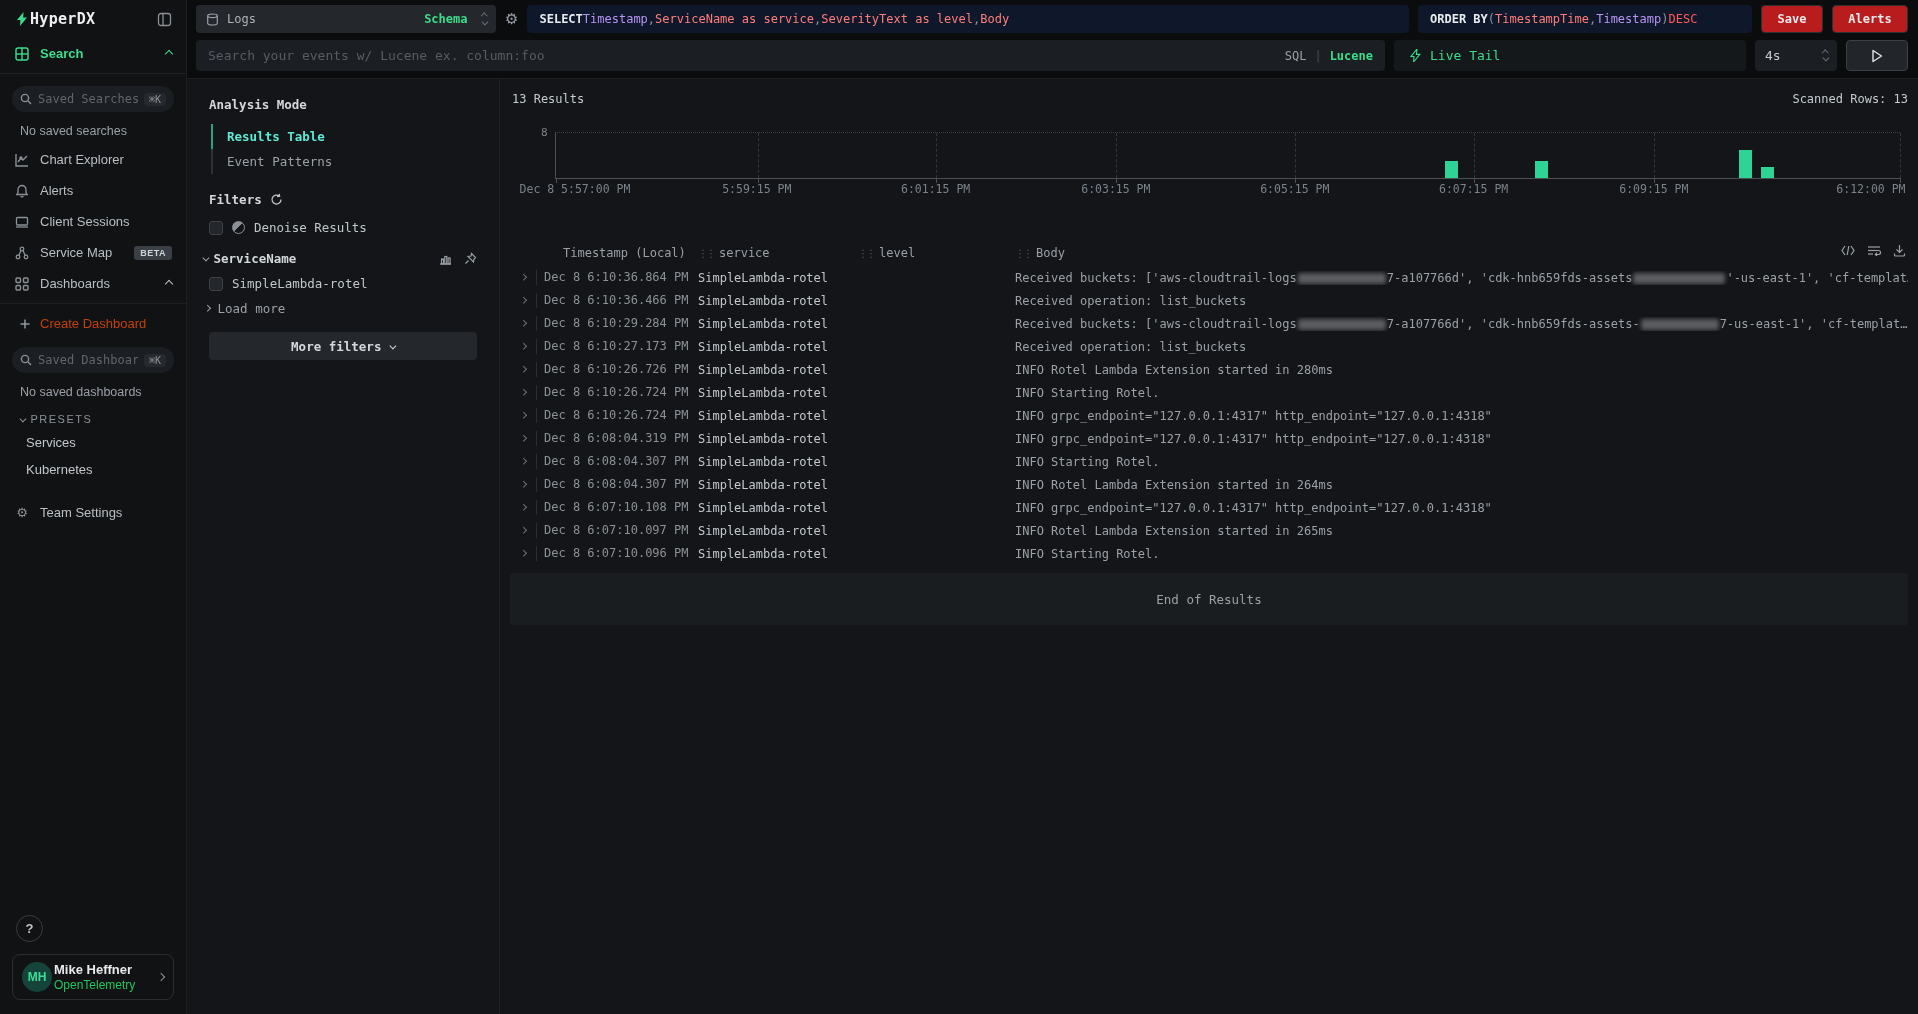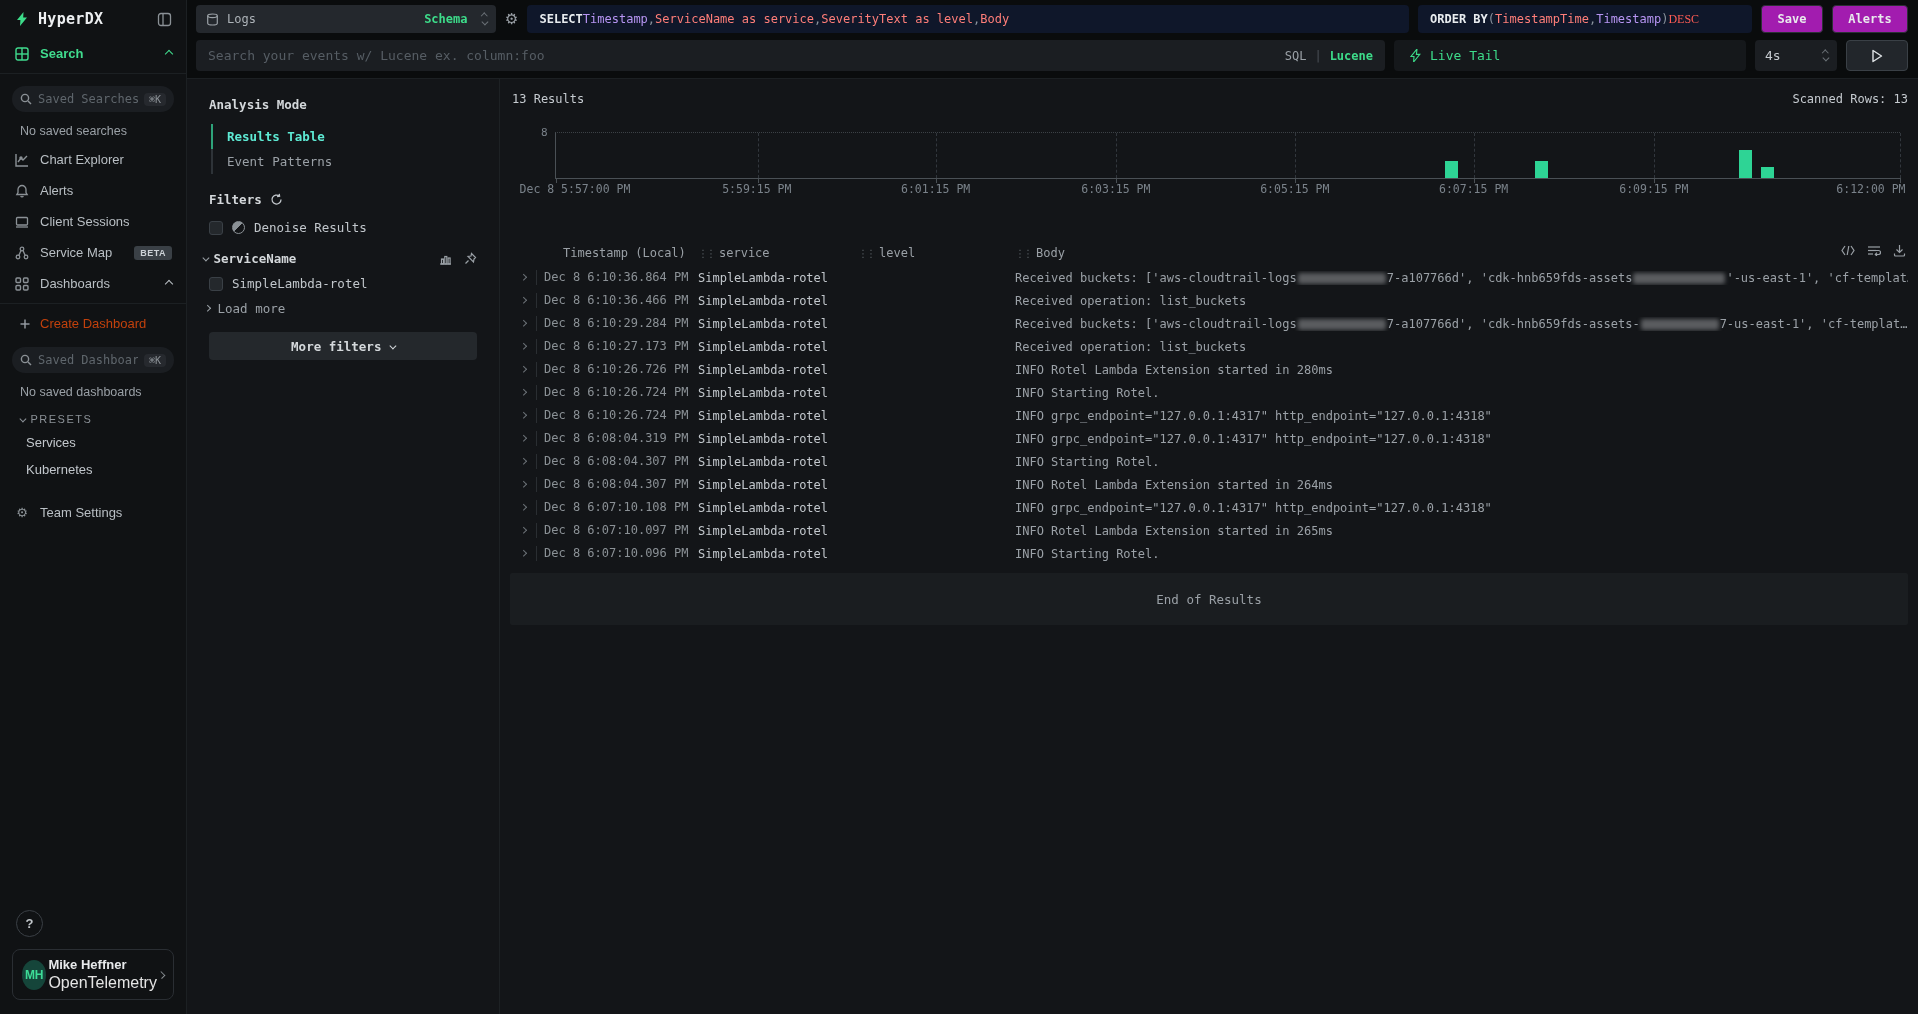--- a/index.html
+++ b/index.html
@@ -5,21 +5,21 @@
   * { margin:0; padding:0; box-sizing:border-box; }
   html,body { background:#0a0b0d; }
   body { width:1918px; height:1014px; overflow:hidden;
          font-family:"DejaVu Sans Mono", monospace; }
   .app { display:flex; width:1918px; height:1014px; background:#0b0d0f; }
 
   
   .sidebar { width:187px; min-width:187px; background:#101214; border-right:1px solid #1c2023;
              display:flex; flex-direction:column; position:relative;
              font-family:"Liberation Sans", sans-serif; }
-  .logo-row { height:38px; display:flex; align-items:center; padding:0 14px; gap:8px; }
+  .logo-row { height:38px; display:flex; align-items:center; padding:0 14px; }
   .logo-name { color:#eceef0; font-weight:700; font-size:15px; letter-spacing:.3px;
                font-family:"DejaVu Sans Mono", monospace; flex:1; }
   .collapse-btn { color:#8b9196; cursor:pointer; display:flex; }
   .side-item { display:flex; align-items:center; gap:10px; padding:8px 14px; color:#b9bfc4;
                font-size:13px; cursor:pointer; }
   .side-item .ic { width:16px; display:flex; justify-content:center; color:#8b9196; }
   .side-item.active { color:#40dc8e; font-weight:700; }
   .side-item.active .ic { color:#40dc8e; }
   .side-divider { border-bottom:1px solid #1c2023; margin:4px 0; }
   .mini-search { margin:8px 12px 4px 12px; background:#1b1e22; border-radius:14px; height:26px;
@@ -38,21 +38,21 @@
   .preset-item { color:#c2c7cc; font-size:13px; padding:6px 20px 6px 26px; cursor:pointer; }
   .sidebar-bottom { margin-top:auto; padding:10px 12px 14px 12px; }
   .help-btn { width:27px; height:27px; border-radius:50%; border:1px solid #3a3f45; color:#c0c5c9;
               font-size:13px; display:flex; align-items:center; justify-content:center;
               cursor:pointer; margin:0 0 12px 4px; font-weight:700; }
   .user-card { border:1px solid #2a2e33; border-radius:8px; display:flex; align-items:center;
                gap:2px; padding:7px 9px; cursor:pointer; }
   .avatar { width:30px; height:30px; border-radius:50%; background:#15453a; color:#3ddc97;
             font-size:12px; font-weight:700; display:flex; align-items:center; justify-content:center; }
   .user-name { color:#e8eaec; font-size:13px; font-weight:700; line-height:1.2; }
-  .user-org { color:#e5e5e5; font-size:16px; line-height:1.2; }
+  .user-org { color:#22c55e; font-size:12px; line-height:1.2; }
 
   
   .chv { display:inline-block; width:6px; height:6px; border-right:1.4px solid currentColor;
          border-bottom:1.4px solid currentColor; }
   .chv.down { transform:rotate(45deg) translateY(-1px); }
   .chv.up { transform:rotate(225deg); }
   .chv.right { transform:rotate(-45deg); }
   .chv.sm { width:4.5px; height:4.5px; }
 
   
@@ -67,23 +67,23 @@
   .updown { display:flex; flex-direction:column; gap:1px; color:#6a7076; margin-left:6px; }
   .gear-btn { color:#9aa0a6; font-size:15px; display:flex; align-items:center; cursor:pointer;
               font-family:"DejaVu Sans", sans-serif; }
   .clause { padding:0 12px; height:28px; white-space:nowrap; overflow:hidden; }
   .select-clause { flex:1; }
   .order-clause { width:334px; }
   .tok { font-size:12px; }
   .tok-kw { color:#e8ecef; font-weight:700; }
   .tok-purple { color:#b795f3; }
   .tok-salmon { color:#ff7e79; }
-  .tok-red { color:#ff5c55;font-family:Liberation Serif, serif; }
+  .tok-red { color:#ff5c55; }
   .tok-dim { color:#8b949e; }
-  .tb-btn { background:#a21caf; border:1px solid #2c3136; border-radius:4px; color:#e8eaec;
+  .tb-btn { background:#b91c1c; border:1px solid #2c3136; border-radius:4px; color:#e8eaec;
             font-weight:700; font-size:12px; display:flex; align-items:center; justify-content:center;
             cursor:pointer; height:28px; font-family:"DejaVu Sans Mono", monospace; }
   .save-btn { width:62px; }
   .alerts-btn { width:76px; }
 
   .search-input-wrap { flex:1; background:#1b1e22; border-radius:4px; height:31px;
             display:flex; align-items:center; padding:0 12px; gap:10px; }
   .search-input-wrap input { flex:1; min-width:0; background:transparent; border:none; outline:none;
             color:#c6cbd0; font-size:13px; font-family:"DejaVu Sans Mono", monospace; }
   .search-input-wrap input::placeholder { color:#565d64; }

